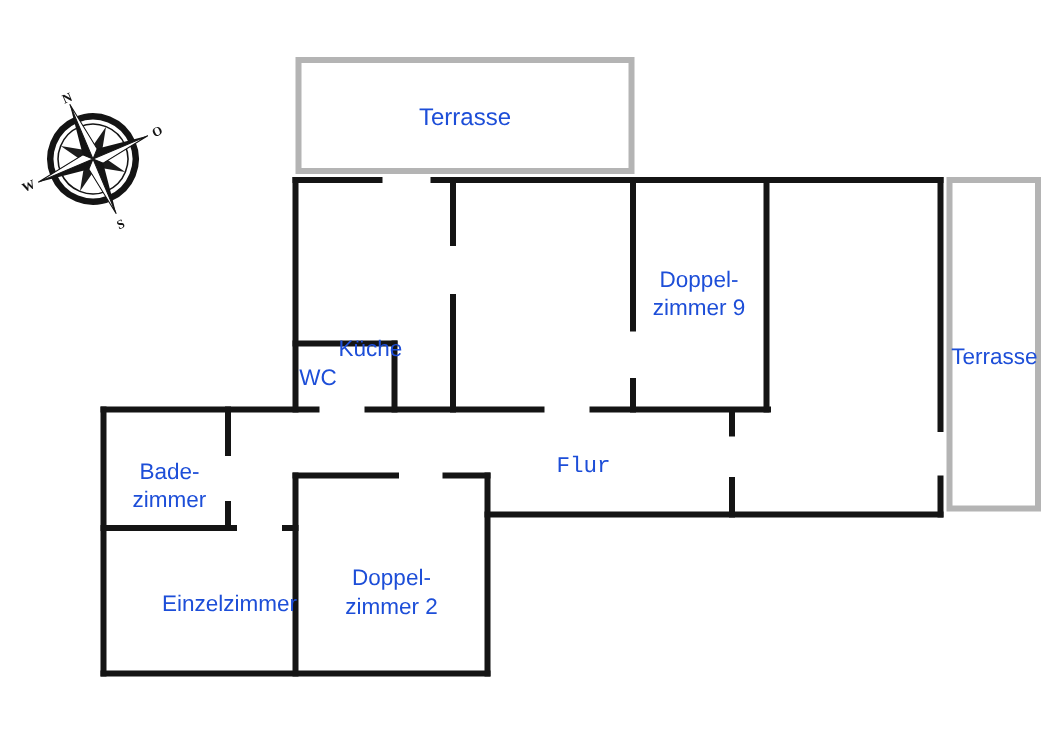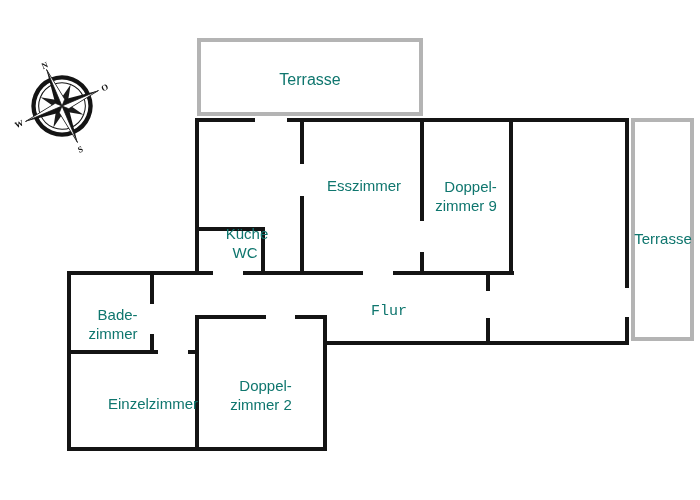--- a/index.html
+++ b/index.html
@@ -7,32 +7,32 @@
   #canvas { position:relative; width:700px; height:500px; background:#ffffff; overflow:hidden; }
 
   .wall { position:absolute; background:#141414; }
 
   .terrace { position:absolute; border:4px solid #b4b4b4; background:#ffffff; box-sizing:border-box; }
   .terrace-top   { left:197px; top:38px;  width:226px; height:78px; }
   .terrace-right { left:631px; top:118px; width:63px;  height:223px; }
 
   .room-label {
     position:absolute; transform:translate(-50%,-50%);
-    font-size:15px; line-height:19px; color:#0f766e;
-    text-align:right; white-space:nowrap;
+    font-size:15px; line-height:19px; color:#1d4ed8;
+    text-align:center; white-space:nowrap;
   }
   .room-label span { display:block; }
 
   .lbl-terrasse-top   { left:310px; top:79px;  font-size:16px; }
   .lbl-kueche         { left:247px; top:185px;margin-top:48px; }
   .lbl-esszimmer      { left:364px; top:185px; }
   .lbl-doppelzimmer1  { left:466px; top:196px; }
   .lbl-wohnzimmer     { left:570px; top:186px; }
   .lbl-terrasse-right { left:663px; top:238px; }
-  .lbl-wc             { left:245px; top:252px; }
+  .lbl-wc             { left:212px; top:252px; }
   .lbl-badezimmer     { left:113px; top:324px; }
   .lbl-flur           { left:389px; top:311px;font-family:Liberation Mono, monospace; }
   .lbl-einzelzimmer   { left:153px; top:403px; }
   .lbl-doppelzimmer2  { left:261px; top:395px; }
 
   #compass { position:absolute; left:12px; top:56px; width:100px; height:100px; }
   #compass text {
     font-family:"Liberation Serif", serif; font-size:10px; font-weight:bold;
     fill:#141414; text-anchor:middle;
   }
@@ -91,21 +91,20 @@
       <div class="wall" style="left: 486px; top: 318px; width: 4px; height: 27px; background: rgb(20, 20, 20);"></div>
       <div class="wall" style="left: 67px; top: 271px; width: 4px; height: 180px; background: rgb(20, 20, 20);"></div>
       <div class="wall" style="left: 150px; top: 271px; width: 4px; height: 33px; background: rgb(20, 20, 20);"></div>
       <div class="wall" style="left: 150px; top: 334px; width: 4px; height: 20px; background: rgb(20, 20, 20);"></div>
       <div class="wall" style="left: 195px; top: 315px; width: 4px; height: 136px; background: rgb(20, 20, 20);"></div>
       <div class="wall" style="left: 323px; top: 315px; width: 4px; height: 136px; background: rgb(20, 20, 20);"></div>
     </div>
 
   <div class="room-label lbl-terrasse-top">Terrasse</div>
   <div class="room-label lbl-kueche">Küche</div>
-  <div class="room-label lbl-esszimmer">Esszimmer</div>
   <div class="room-label lbl-doppelzimmer1">
     <span>Doppel-</span>
     <span>zimmer 9</span>
   </div>
   <div class="room-label lbl-terrasse-right">Terrasse</div>
   <div class="room-label lbl-wc">WC</div>
   <div class="room-label lbl-badezimmer">
     <span>Bade-</span>
     <span>zimmer</span>
   </div>

